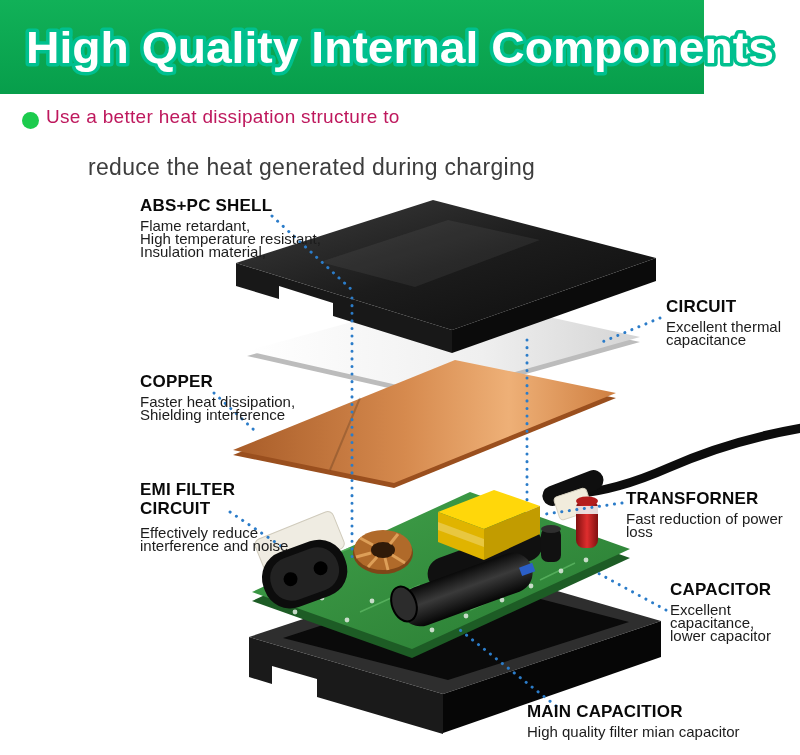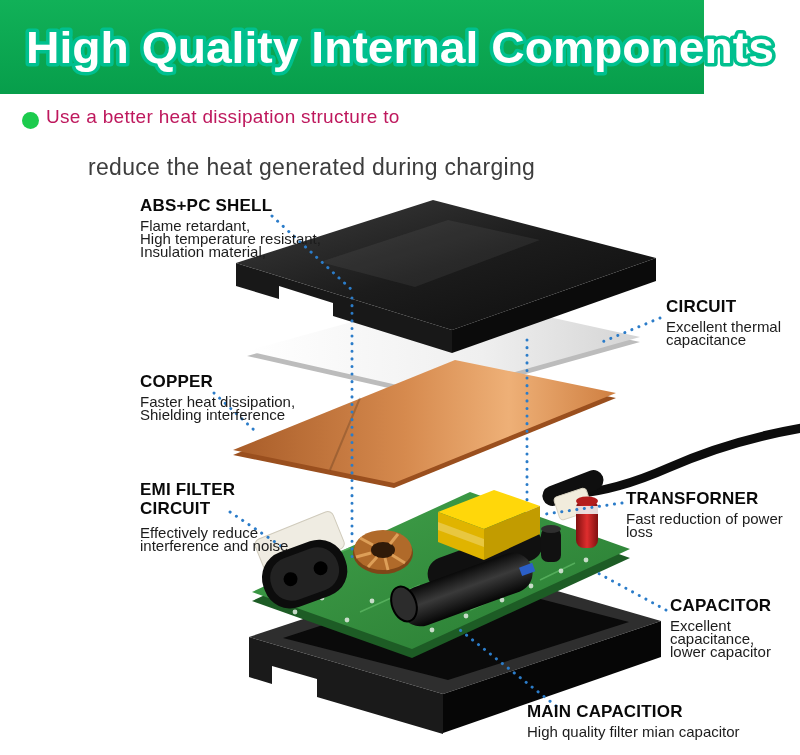--- a/index.html
+++ b/index.html
@@ -218,21 +218,21 @@
     </div>
   </div>
 
   <div class="lbl" style="left:626px;top:489px">
     <div class="t">TRANSFORNER</div>
     <div class="d">
       <div>Fast reduction of power loss</div>
     </div>
   </div>
 
-  <div class="lbl" style="left:670px;top:596px">
+  <div class="lbl" style="left:670px;top:580px">
     <div class="t">CAPACITOR</div>
     <div class="d">
       <div>Excellent capacitance,</div>
       <div>lower capacitor</div>
     </div>
   </div>
 
   <div class="lbl" style="left:527px;top:702px">
     <div class="t">MAIN CAPACITIOR</div>
     <div class="d">

